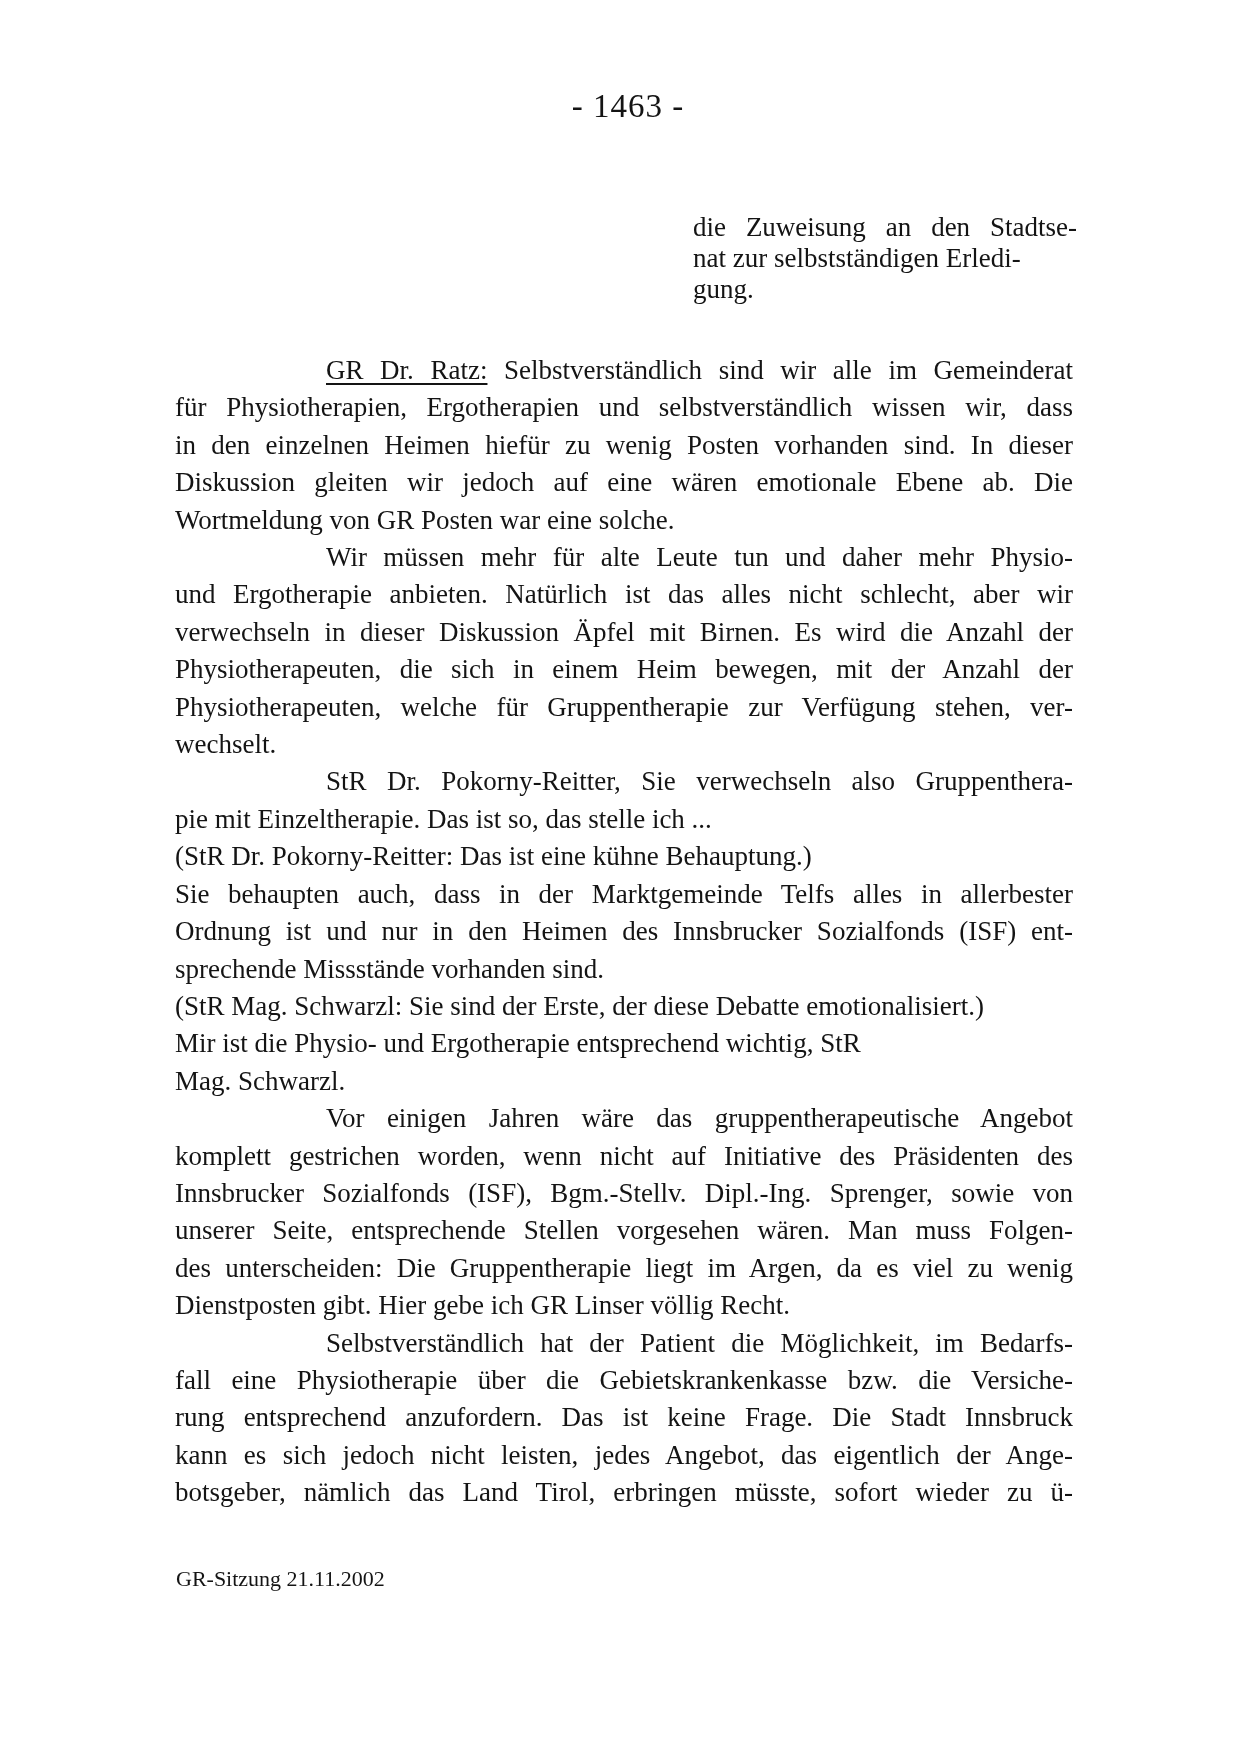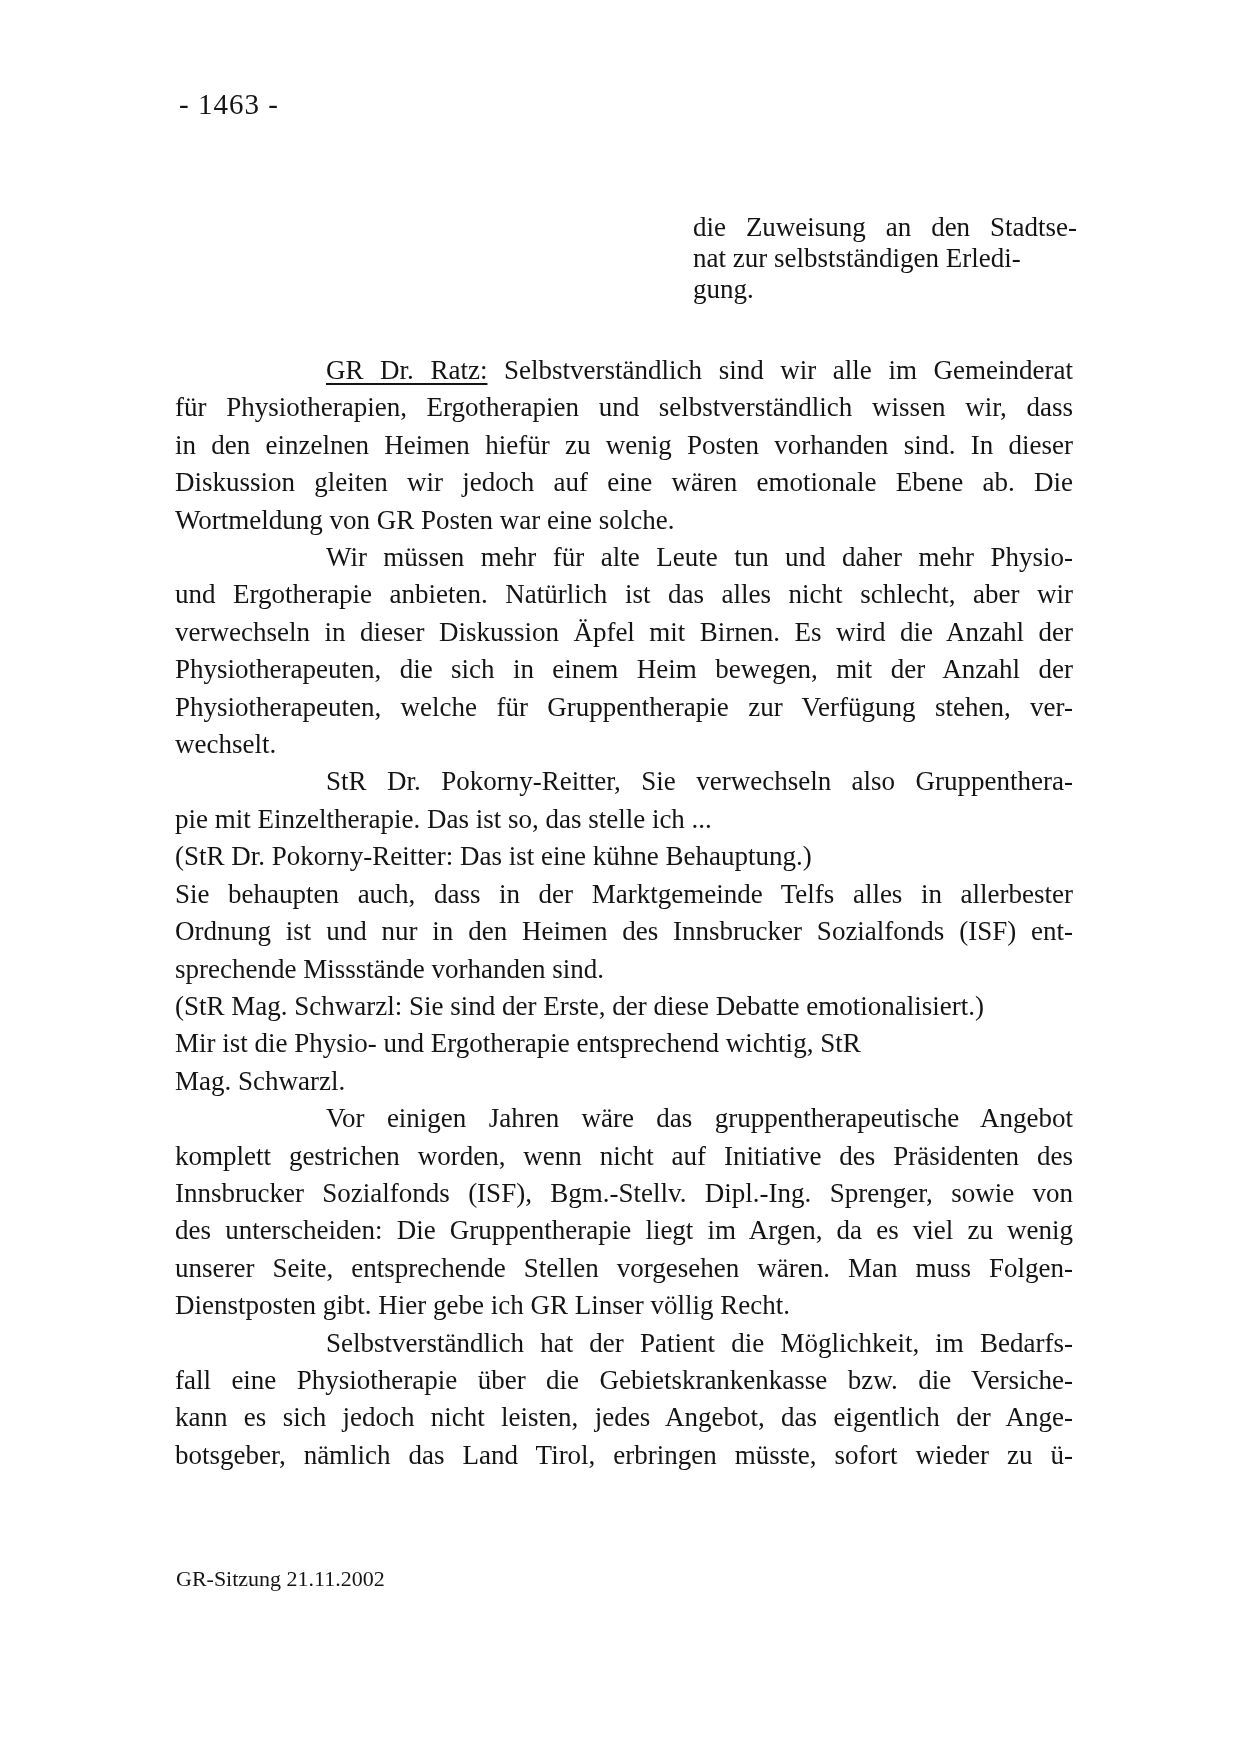--- a/index.html
+++ b/index.html
@@ -10,22 +10,22 @@
     background: #ffffff;
     color: #141414;
     font-family: "Liberation Serif", "DejaVu Serif", serif;
     overflow: hidden;
   }
   .pagenum {
     position: absolute;
     top: 88px;
     left: 179px;
     width: 898px;
-    text-align: left;
-    font-size: 29px;
+    text-align: center;
+    font-size: 33px;
     letter-spacing: 1px;
   }
   .resolution {
     position: absolute;
     top: 212px;
     left: 693px;
     width: 384px;
     font-size: 27px;
     line-height: 31px;
   }
@@ -96,25 +96,26 @@
         <div class="line">(StR Mag. Schwarzl: Sie sind der Erste, der diese Debatte emotionalisiert.)</div>
       </div>
       <div class="para">
         <div class="line">Mir ist die Physio- und Ergotherapie entsprechend wichtig, StR</div>
         <div class="line">Mag. Schwarzl.</div>
       </div>
       <div class="para indent">
         <div class="line j">Vor einigen Jahren wäre das gruppentherapeutische Angebot</div>
         <div class="line j">komplett gestrichen worden, wenn nicht auf Initiative des Präsidenten des</div>
         <div class="line j">Innsbrucker Sozialfonds (ISF), Bgm.-Stellv. Dipl.-Ing. Sprenger, sowie von</div>
+        <div class="line j">unserer Seite, entsprechende Stellen vorgesehen wären. Man muss Folgen-</div>
         <div class="line j">des unterscheiden: Die Gruppentherapie liegt im Argen, da es viel zu wenig</div>
-        <div class="line j">unserer Seite, entsprechende Stellen vorgesehen wären. Man muss Folgen-</div>
         <div class="line">Dienstposten gibt. Hier gebe ich GR Linser völlig Recht.</div>
       </div>
       <div class="para indent">
         <div class="line j">Selbstverständlich hat der Patient die Möglichkeit, im Bedarfs-</div>
         <div class="line j">fall eine Physiotherapie über die Gebietskrankenkasse bzw. die Versiche-</div>
+        <div class="line j">rung entsprechend anzufordern. Das ist keine Frage. Die Stadt Innsbruck</div>
         <div class="line j">kann es sich jedoch nicht leisten, jedes Angebot, das eigentlich der Ange-</div>
         <div class="line j">botsgeber, nämlich das Land Tirol, erbringen müsste, sofort wieder zu ü-</div>
       </div>
     </div>
   <div class="footer">GR-Sitzung 21.11.2002</div>
 </div>
 
 </body></html>

